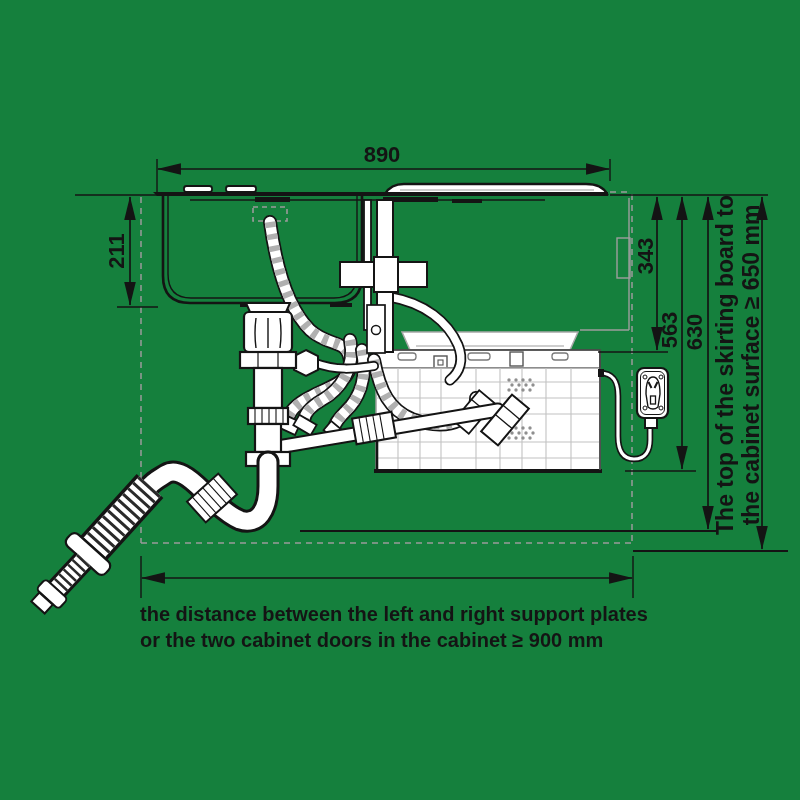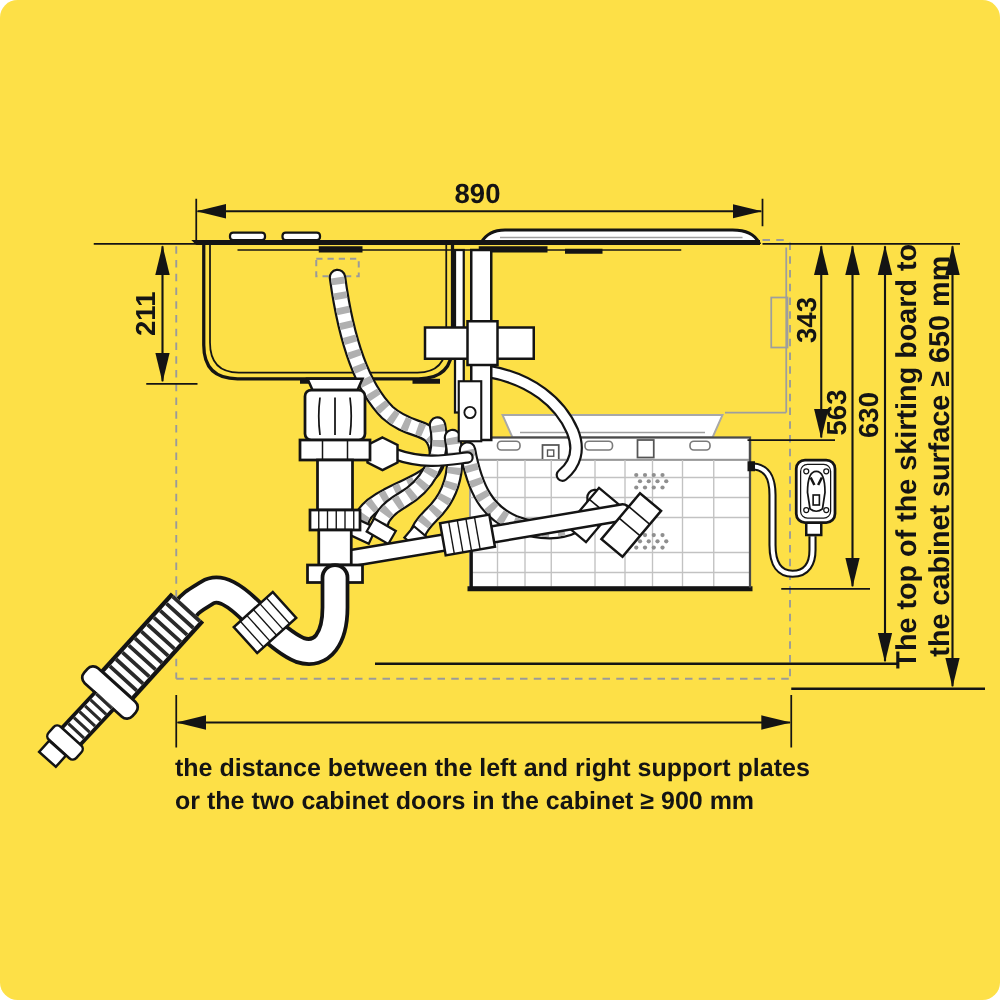--- a/index.html
+++ b/index.html
@@ -1,17 +1,17 @@
 <!DOCTYPE html>
 <html><head>
 <meta charset="utf-8">
 <style>
   html,body{margin:0;padding:0;background:#fff;}
-  .canvas{position:relative;width:800px;height:800px;background:#fde047;overflow:hidden;
-          font-family:"Liberation Sans",sans-serif;border-radius:14px;}
+  .canvas{position:relative;width:800px;height:800px;background:#15803d;overflow:hidden;
+          font-family:"Liberation Sans",sans-serif;}
   svg{position:absolute;inset:0;}
   text{fill:#141414;font-family:"Liberation Sans",sans-serif;font-weight:bold;}
   .dimnum{font-size:22px;}
   .noteV{font-size:23px;}
   .noteB{font-size:20px;}
   .ln{stroke:#141414;fill:none;}
   .gray{stroke:#9e9e9e;fill:none;}
   .lgray{stroke:#c2c2c2;fill:none;}
   .dash{stroke:#9a9a9a;stroke-width:1.5;stroke-dasharray:6 5;fill:none;}
   .dim{stroke:#141414;stroke-width:1.7;fill:none;}

